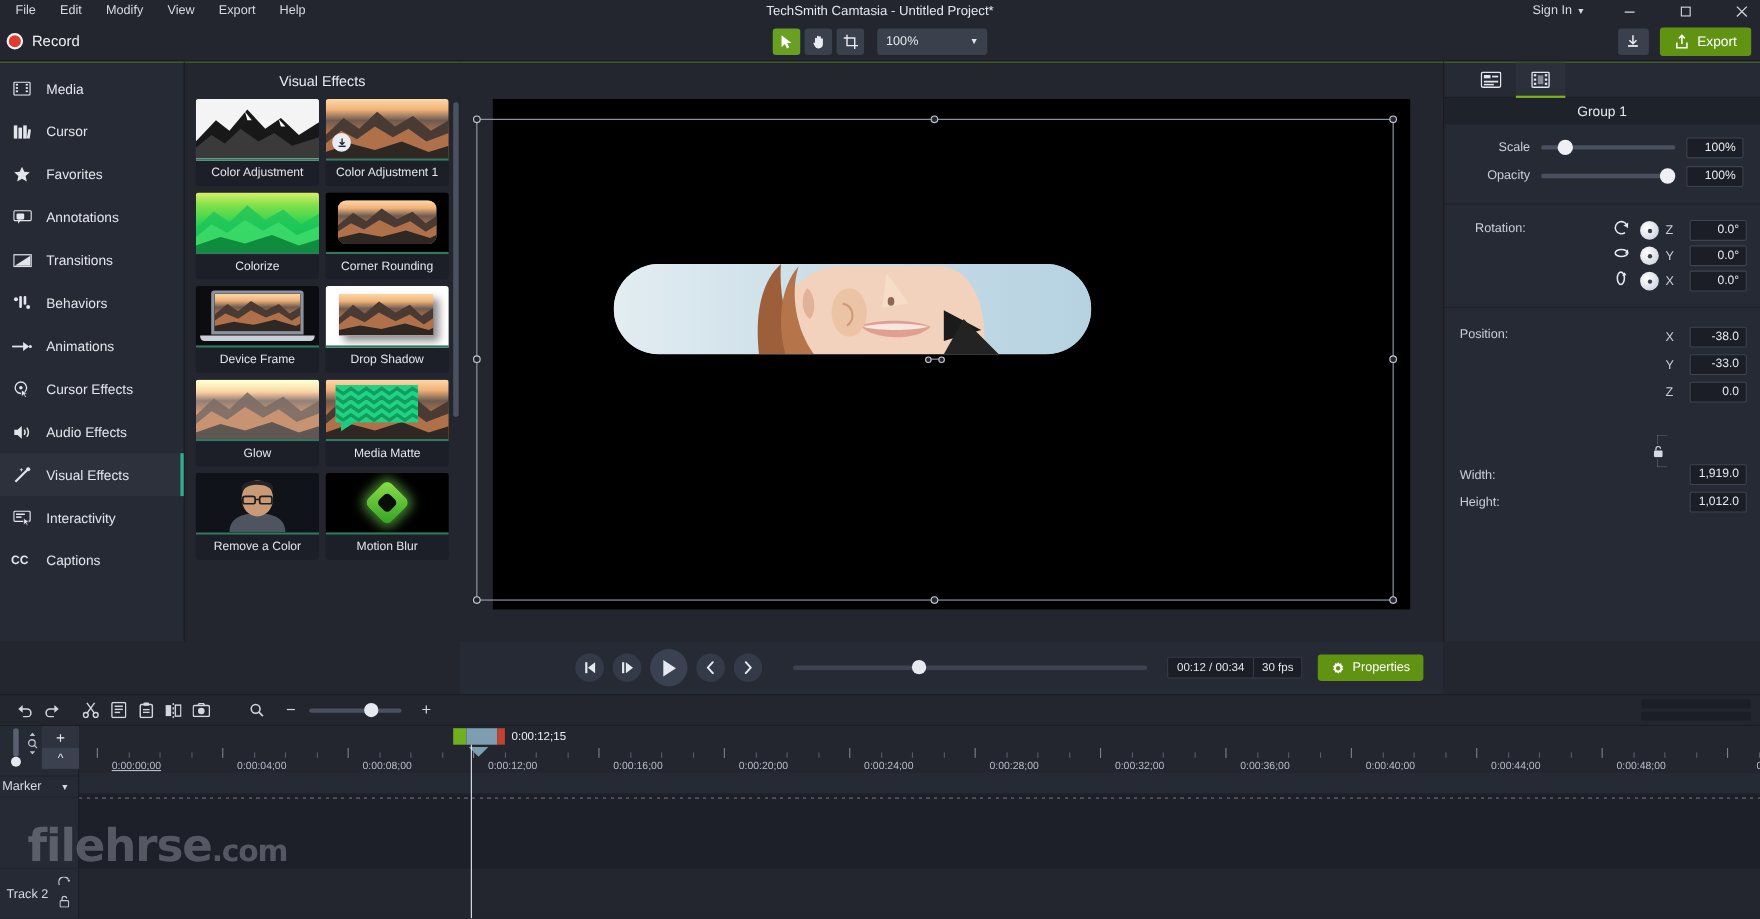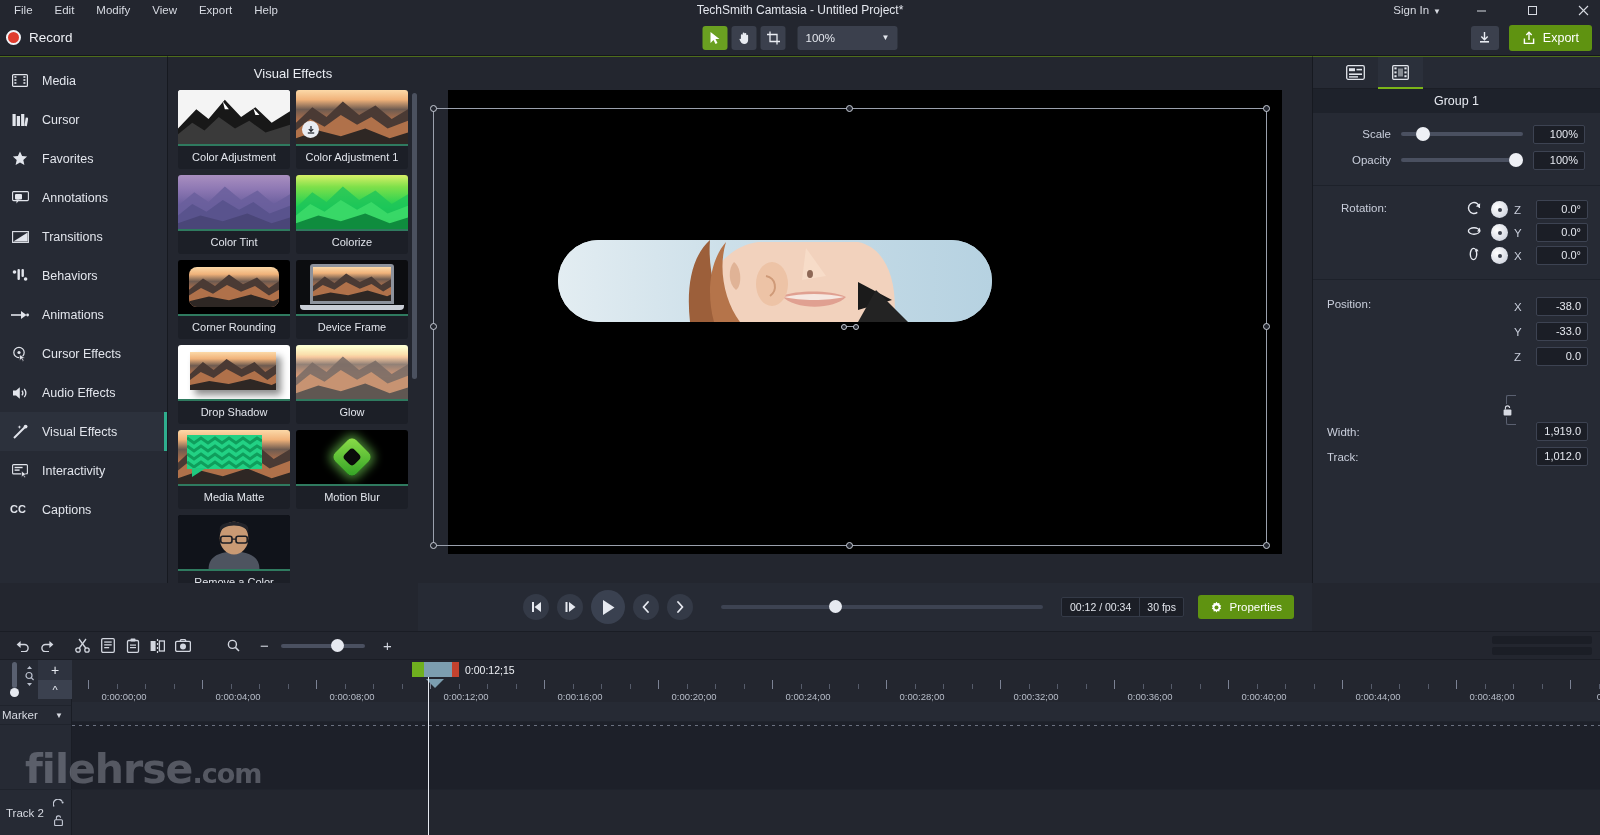--- a/index.html
+++ b/index.html
@@ -591,30 +591,20 @@
           <div class="dl-badge">
             <svg width="10" height="10" viewBox="0 0 10 10">
                 <path d="M5 1v5M2.8 4.2L5 6.4 7.2 4.2" stroke="#1c1f27" stroke-width="1.2" fill="none"></path>
                 <rect x="1.8" y="7.4" width="6.4" height="1.2" fill="#1c1f27"></rect>
               </svg>
           </div>
         </div>
         <div class="eff-name">Color Adjustment 1</div>
       </div>
 
-      <div class="eff-card">
-        <div class="eff-thumb" style="background:linear-gradient(#a98fc0 0%,#8f79b4 25%,#6b5f9e 55%,#4b4780 100%);">
-          <svg viewBox="0 0 110 56" preserveAspectRatio="none" style="width:100%;height:100%;display:block">
-            <path d="M0 32 L16 18 L30 28 L46 12 L62 26 L78 16 L94 30 L110 20 L110 56 L0 56 Z" fill="#6a5f9c" opacity="0.85"></path>
-            <path d="M0 42 L14 30 L28 38 L44 26 L60 36 L74 28 L90 40 L110 32 L110 56 L0 56 Z" fill="#59538d"></path>
-            <path d="M0 50 L22 42 L44 48 L68 40 L92 50 L110 44 L110 56 L0 56 Z" fill="#4a4678"></path>
-          </svg>
-        </div>
-        <div class="eff-name">Color Tint</div>
-      </div>
 
       <div class="eff-card">
         <div class="eff-thumb" style="background:linear-gradient(#d8f068 0%,#7fe04a 22%,#18cf54 60%,#0b7e38 100%);">
           <svg viewBox="0 0 110 56" preserveAspectRatio="none" style="width:100%;height:100%;display:block">
             <path d="M0 34 L16 18 L30 28 L46 12 L62 26 L78 16 L94 30 L110 20 L110 56 L0 56 Z" fill="#1ec45a" opacity="0.8"></path>
             <path d="M0 42 L14 30 L28 38 L44 26 L60 36 L74 28 L90 40 L110 32 L110 56 L0 56 Z" fill="#3ddc6a" opacity="0.85"></path>
             <path d="M0 50 L22 42 L44 48 L68 40 L92 50 L110 44 L110 56 L0 56 Z" fill="#0f8c3e"></path>
           </svg>
         </div>
         <div class="eff-name">Colorize</div>
@@ -696,40 +686,40 @@
                 <path d="M0 27 L7 32 L14 27 L21 32 L28 27 L35 32 L42 27 L49 32 L56 27 L63 32 L70 27 L75 30"></path>
               </g>
             </svg>
           </div>
           <div style="position:absolute;left:14px;top:38px;width:0;height:0;border-left:0 solid transparent;border-top:9px solid #1fc97e;border-right:14px solid transparent;"></div>
         </div>
         <div class="eff-name">Media Matte</div>
       </div>
 
       <div class="eff-card">
-        <div class="eff-thumb" style="background:#000;">
-          <div style="position:absolute;left:50%;top:50%;transform:translate(-50%,-50%) rotate(45deg);width:30px;height:30px;border-radius:6px;background:linear-gradient(135deg,#8fe04a,#2fa024);box-shadow:0 0 10px 4px rgba(120,220,90,0.55);"></div>
-          <div style="position:absolute;left:50%;top:50%;transform:translate(-50%,-50%) rotate(45deg);width:14px;height:14px;border-radius:4px;background:#0a0c0a;"></div>
-        </div>
-        <div class="eff-name">Motion Blur</div>
-      </div>
-
-      <div class="eff-card">
         <div class="eff-thumb" style="background:#0c0e12;">
           <svg viewBox="0 0 110 56" preserveAspectRatio="none" style="width:100%;height:100%;display:block">
             <rect width="110" height="56" fill="#10131a"></rect>
             <path d="M30 56 C30 42 42 38 55 38 C68 38 80 42 80 56 Z" fill="#4e5460"></path>
             <ellipse cx="55" cy="24" rx="14" ry="17" fill="#c99a74"></ellipse>
             <path d="M41 20 C41 8 69 8 69 20 L69 14 C69 5 41 5 41 14 Z" fill="#23242a"></path>
             <rect x="42" y="22" width="11" height="7" rx="2" fill="none" stroke="#1c1e24" stroke-width="1.6"></rect>
             <rect x="57" y="22" width="11" height="7" rx="2" fill="none" stroke="#1c1e24" stroke-width="1.6"></rect>
             <line x1="53" y1="25" x2="57" y2="25" stroke="#1c1e24" stroke-width="1.4"></line>
           </svg>
         </div>
         <div class="eff-name">Remove a Color</div>
+      </div>
+
+      <div class="eff-card">
+        <div class="eff-thumb" style="background:#000;">
+          <div style="position:absolute;left:50%;top:50%;transform:translate(-50%,-50%) rotate(45deg);width:30px;height:30px;border-radius:6px;background:linear-gradient(135deg,#8fe04a,#2fa024);box-shadow:0 0 10px 4px rgba(120,220,90,0.55);"></div>
+          <div style="position:absolute;left:50%;top:50%;transform:translate(-50%,-50%) rotate(45deg);width:14px;height:14px;border-radius:4px;background:#0a0c0a;"></div>
+        </div>
+        <div class="eff-name">Motion Blur</div>
       </div>
 
     </div>
   </div>
 
   <div class="canvas-wrap">
     <div class="video-frame">
       <div class="media-strip">
         <svg class="face" viewBox="0 0 434 82" preserveAspectRatio="none">
           <defs>
@@ -875,21 +865,21 @@
           <svg width="9" height="11" viewBox="0 0 9 11">
               <rect x="0.6" y="4.6" width="7.8" height="6" rx="1" fill="#d7dae2"></rect>
               <path d="M2.4 4.6V3a2.1 2.1 0 014.2 0" fill="none" stroke="#d7dae2" stroke-width="1.1"></path>
             </svg>
         </div>
         <div class="pos-row" style="position:relative;margin-top:32px;">
           <span style="position:absolute;left:14px;font-size:11.5px;color:#c9cedb;">Width:</span>
           <span class="numbox">1,919.0</span>
         </div>
         <div class="pos-row" style="position:relative;">
-          <span style="position:absolute;left:14px;font-size:11.5px;color:#c9cedb;">Track:</span>
+          <span style="position:absolute;left:14px;font-size:11.5px;color:#c9cedb;">Height:</span>
           <span class="numbox">1,012.0</span>
         </div>
       </div>
     </div>
   </div>
 
   <div class="playbar">
     <div style="display:flex;align-items:center;gap:8px;margin-left:105px;">
       <div class="pbtn pb-circle">
         <svg width="13" height="12" viewBox="0 0 13 12">
@@ -1050,21 +1040,21 @@
               <path d="M2.4 4.8V3.2a2.1 2.1 0 014.2-.4" fill="none" stroke="#c3c8d4" stroke-width="1.1"></path>
             </svg>
         </span>
       </span>
     </div>
   </div>
 
   <div class="tl-ruler">
     <div class="ruler-ticks" id="ruler-ticks">
         <span class="tick major" style="left: 16px;"></span>
-        <span class="tick-label" style="left: 52px;">0:00:00;00</span>
+        <span class="tick-label" style="left: 52px; text-decoration: underline;">0:00:00;00</span>
         <span class="tick minor" style="left: 44.5px;"></span>
         <span class="tick minor" style="left: 73px;"></span>
         <span class="tick minor" style="left: 101.5px;"></span>
         <span class="tick major" style="left: 130px;"></span>
         <span class="tick-label" style="left: 166px;">0:00:04;00</span>
         <span class="tick minor" style="left: 158.5px;"></span>
         <span class="tick minor" style="left: 187px;"></span>
         <span class="tick minor" style="left: 215.5px;"></span>
         <span class="tick major" style="left: 244px;"></span>
         <span class="tick-label" style="left: 280px;">0:00:08;00</span>

